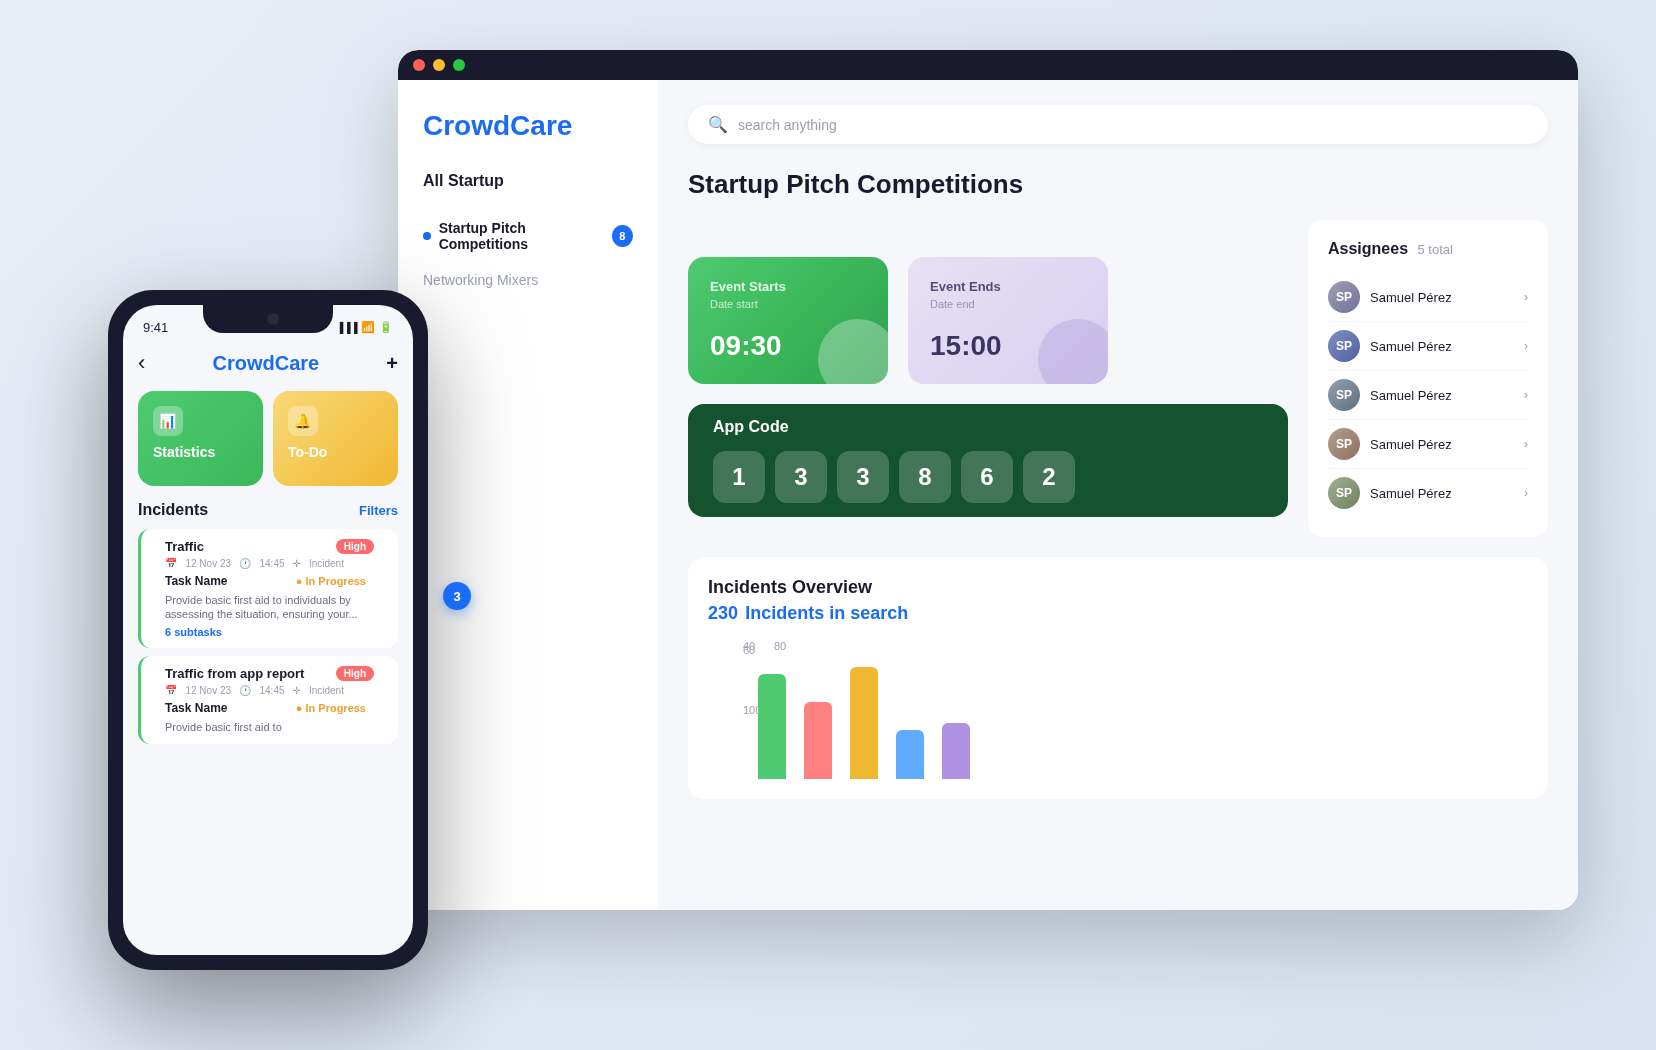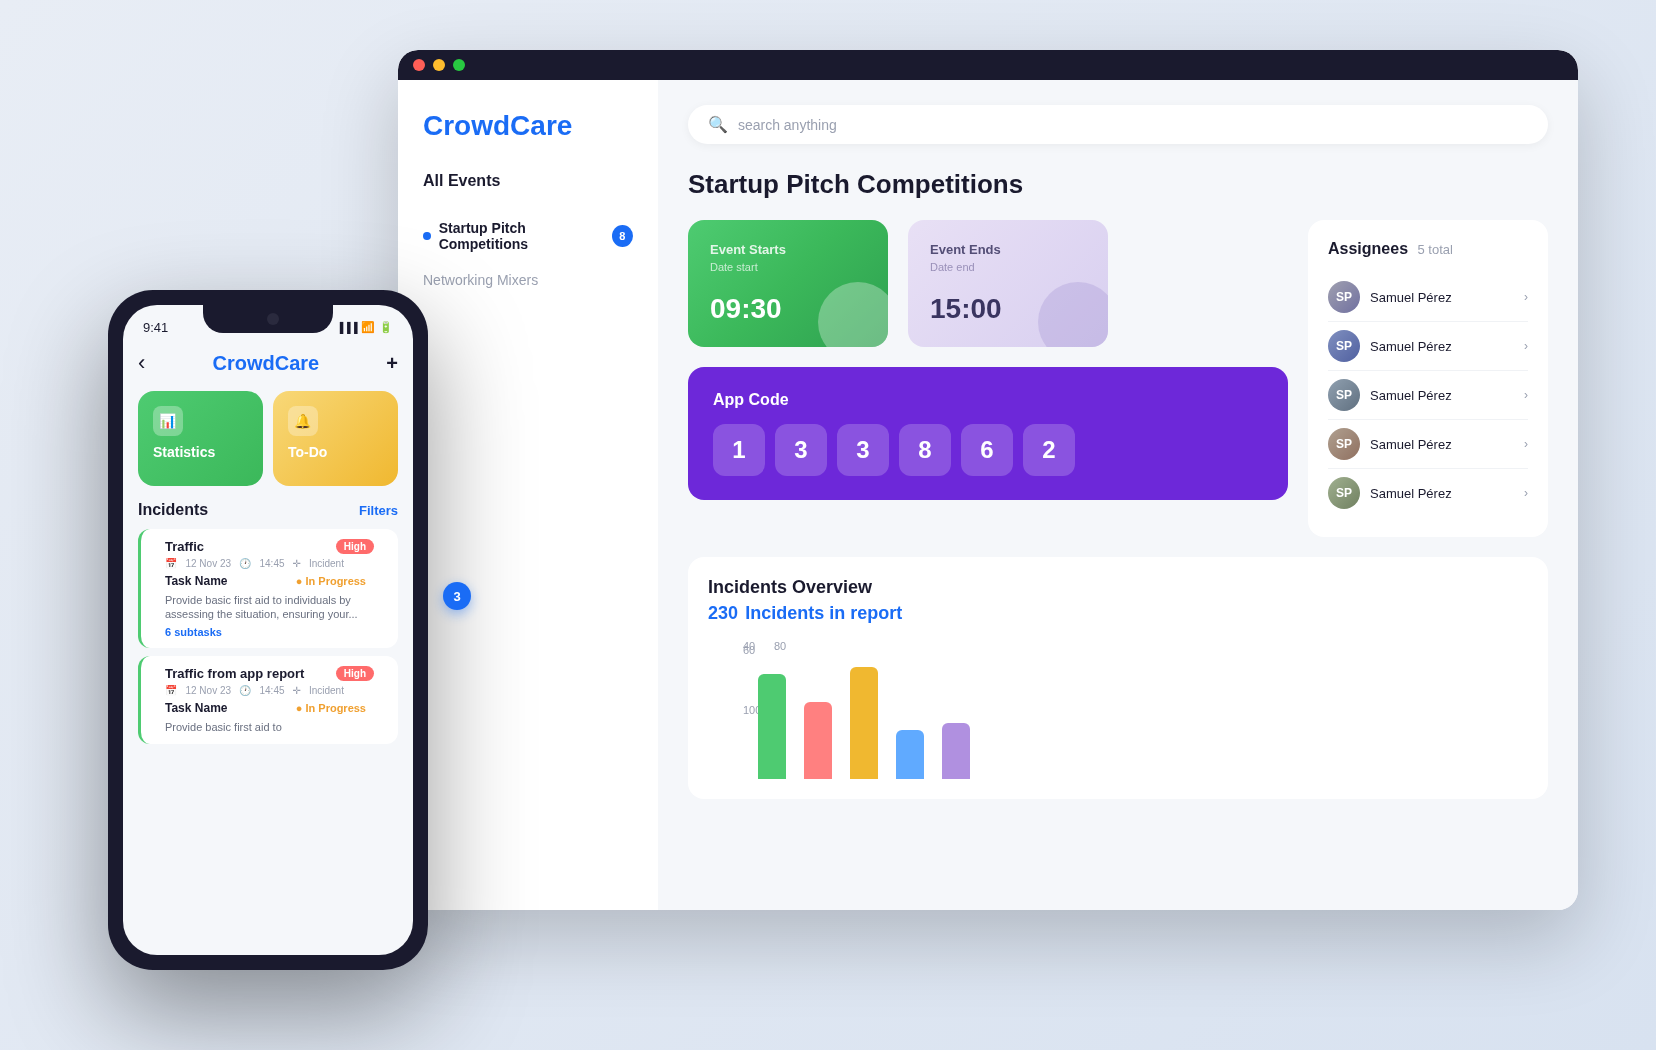--- a/index.html
+++ b/index.html
@@ -297,24 +297,24 @@
     }
 
     .assignee-chevron {
       margin-left: auto;
       color: #9aa0b0;
       font-size: 12px;
     }
 
     
     .app-code-section {
-      background: #6d28d9;
+      background: #14532d;
       border-radius: 16px;
-      padding: 24px 25px;
-      margin-bottom: 37px;
+      padding: 14px 25px;
+      margin-bottom: 20px;
     }
 
     .app-code-label {
       font-size: 16px;
       font-weight: 700;
       color: white;
       margin-bottom: 15px;
     }
 
     .app-code-digits {
@@ -638,21 +638,21 @@
       <div class="topbar-dot dot-red"></div>
       <div class="topbar-dot dot-yellow"></div>
       <div class="topbar-dot dot-green"></div>
     </div>
 
     <div class="desktop-content">
 
       <div class="sidebar">
         <div class="sidebar-logo">CrowdCare</div>
 
-        <div class="sidebar-section-title">All Events</div>
+        <div class="sidebar-section-title">All Startup</div>
 
         <div class="sidebar-item">
           <div class="sidebar-item-left">
             <div class="sidebar-item-dot"></div>
             <span class="sidebar-item-text">Startup Pitch Competitions</span>
           </div>
           <div class="sidebar-badge">8</div>
         </div>
 
         <div class="sidebar-item">
@@ -733,21 +733,21 @@
               <span class="assignee-name">Samuel Pérez</span>
               <span class="assignee-chevron">›</span>
             </div>
           </div>
         </div>
 
         <div class="incidents-section">
           <div class="incidents-header">Incidents Overview</div>
           <div class="incidents-count">
             <span>230</span>
-            &nbsp;<span>Incidents in report</span>
+            &nbsp;<span>Incidents in search</span>
           </div>
           <div class="chart-area">
 
             <div style="position:absolute;top:0;left:35px;right:0;bottom:0;display:flex;flex-direction:row;justify-content:space-between;">
               <div style="border-top:1px solid #e8ecf0;display:flex;align-items:center;">
                 <span style="font-size:11px;color:#9aa0b0;position:absolute;left:0;">100</span>
               </div>
               <div style="border-top:1px solid #e8ecf0;">
                 <span style="font-size:11px;color:#9aa0b0;position:absolute;left:0;padding-left:31px;">80</span>
               </div>

